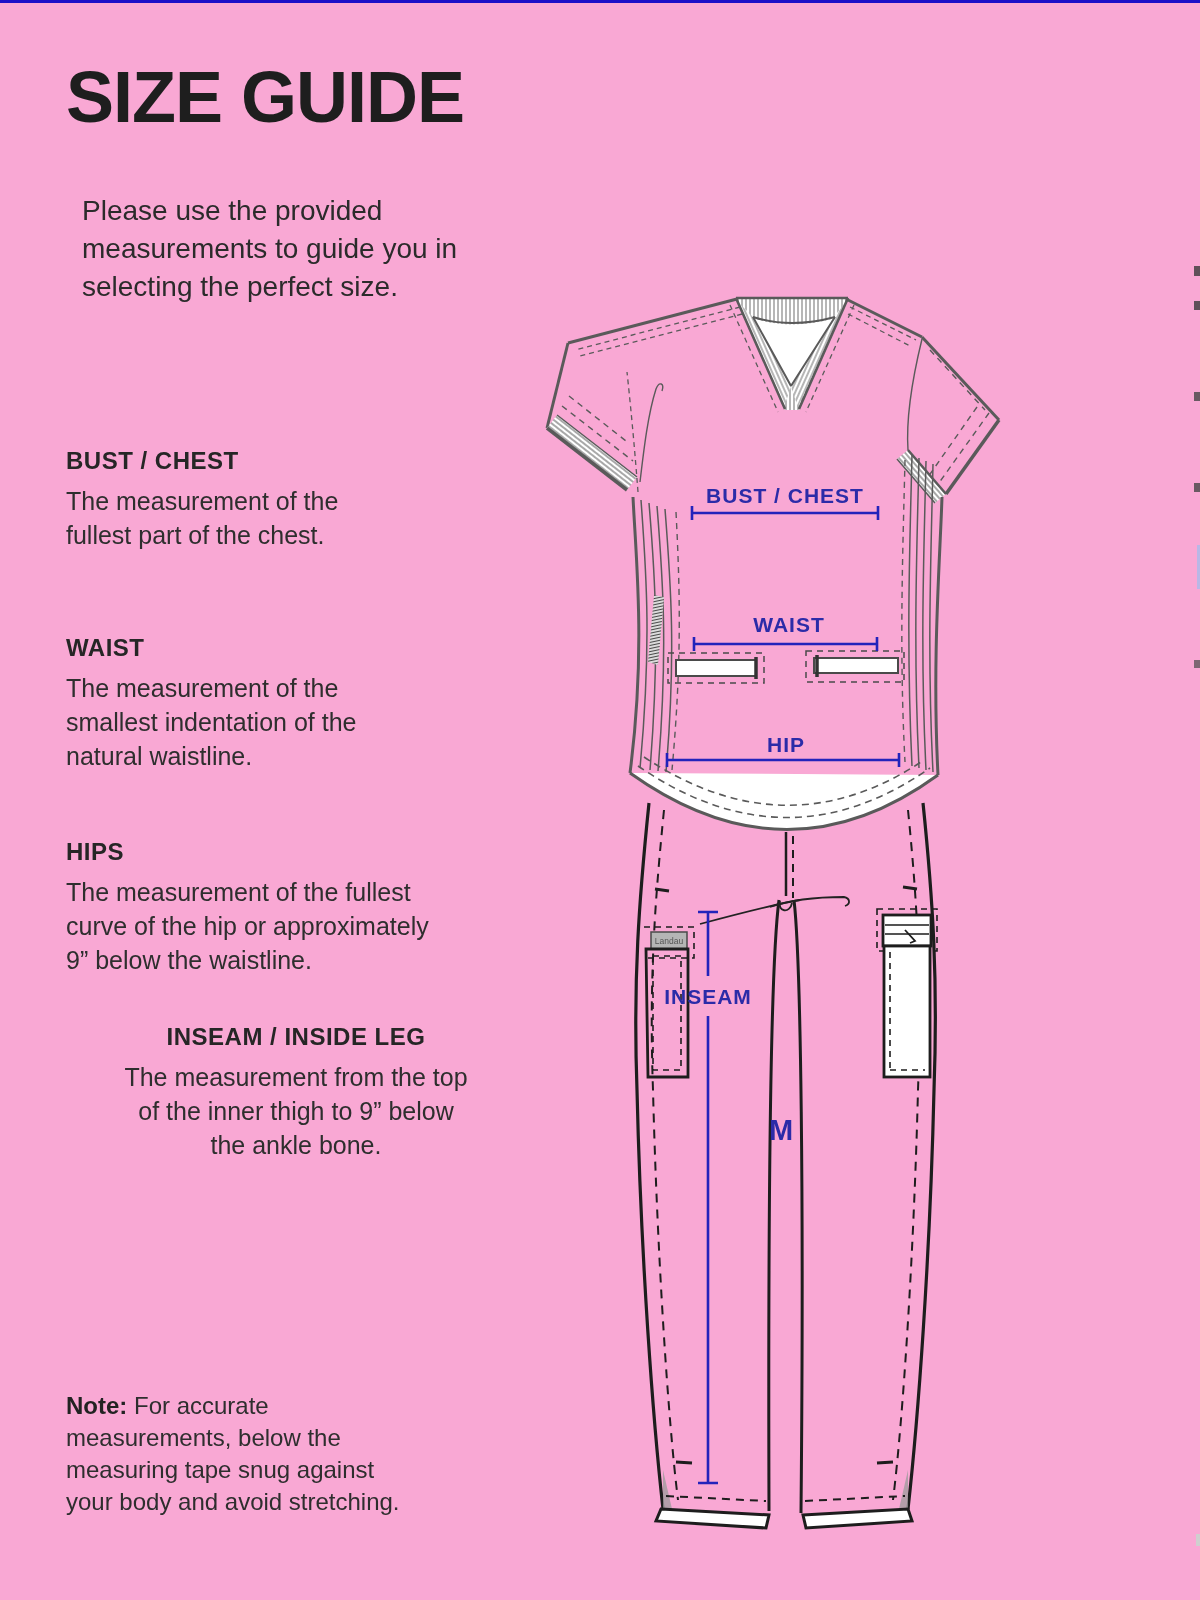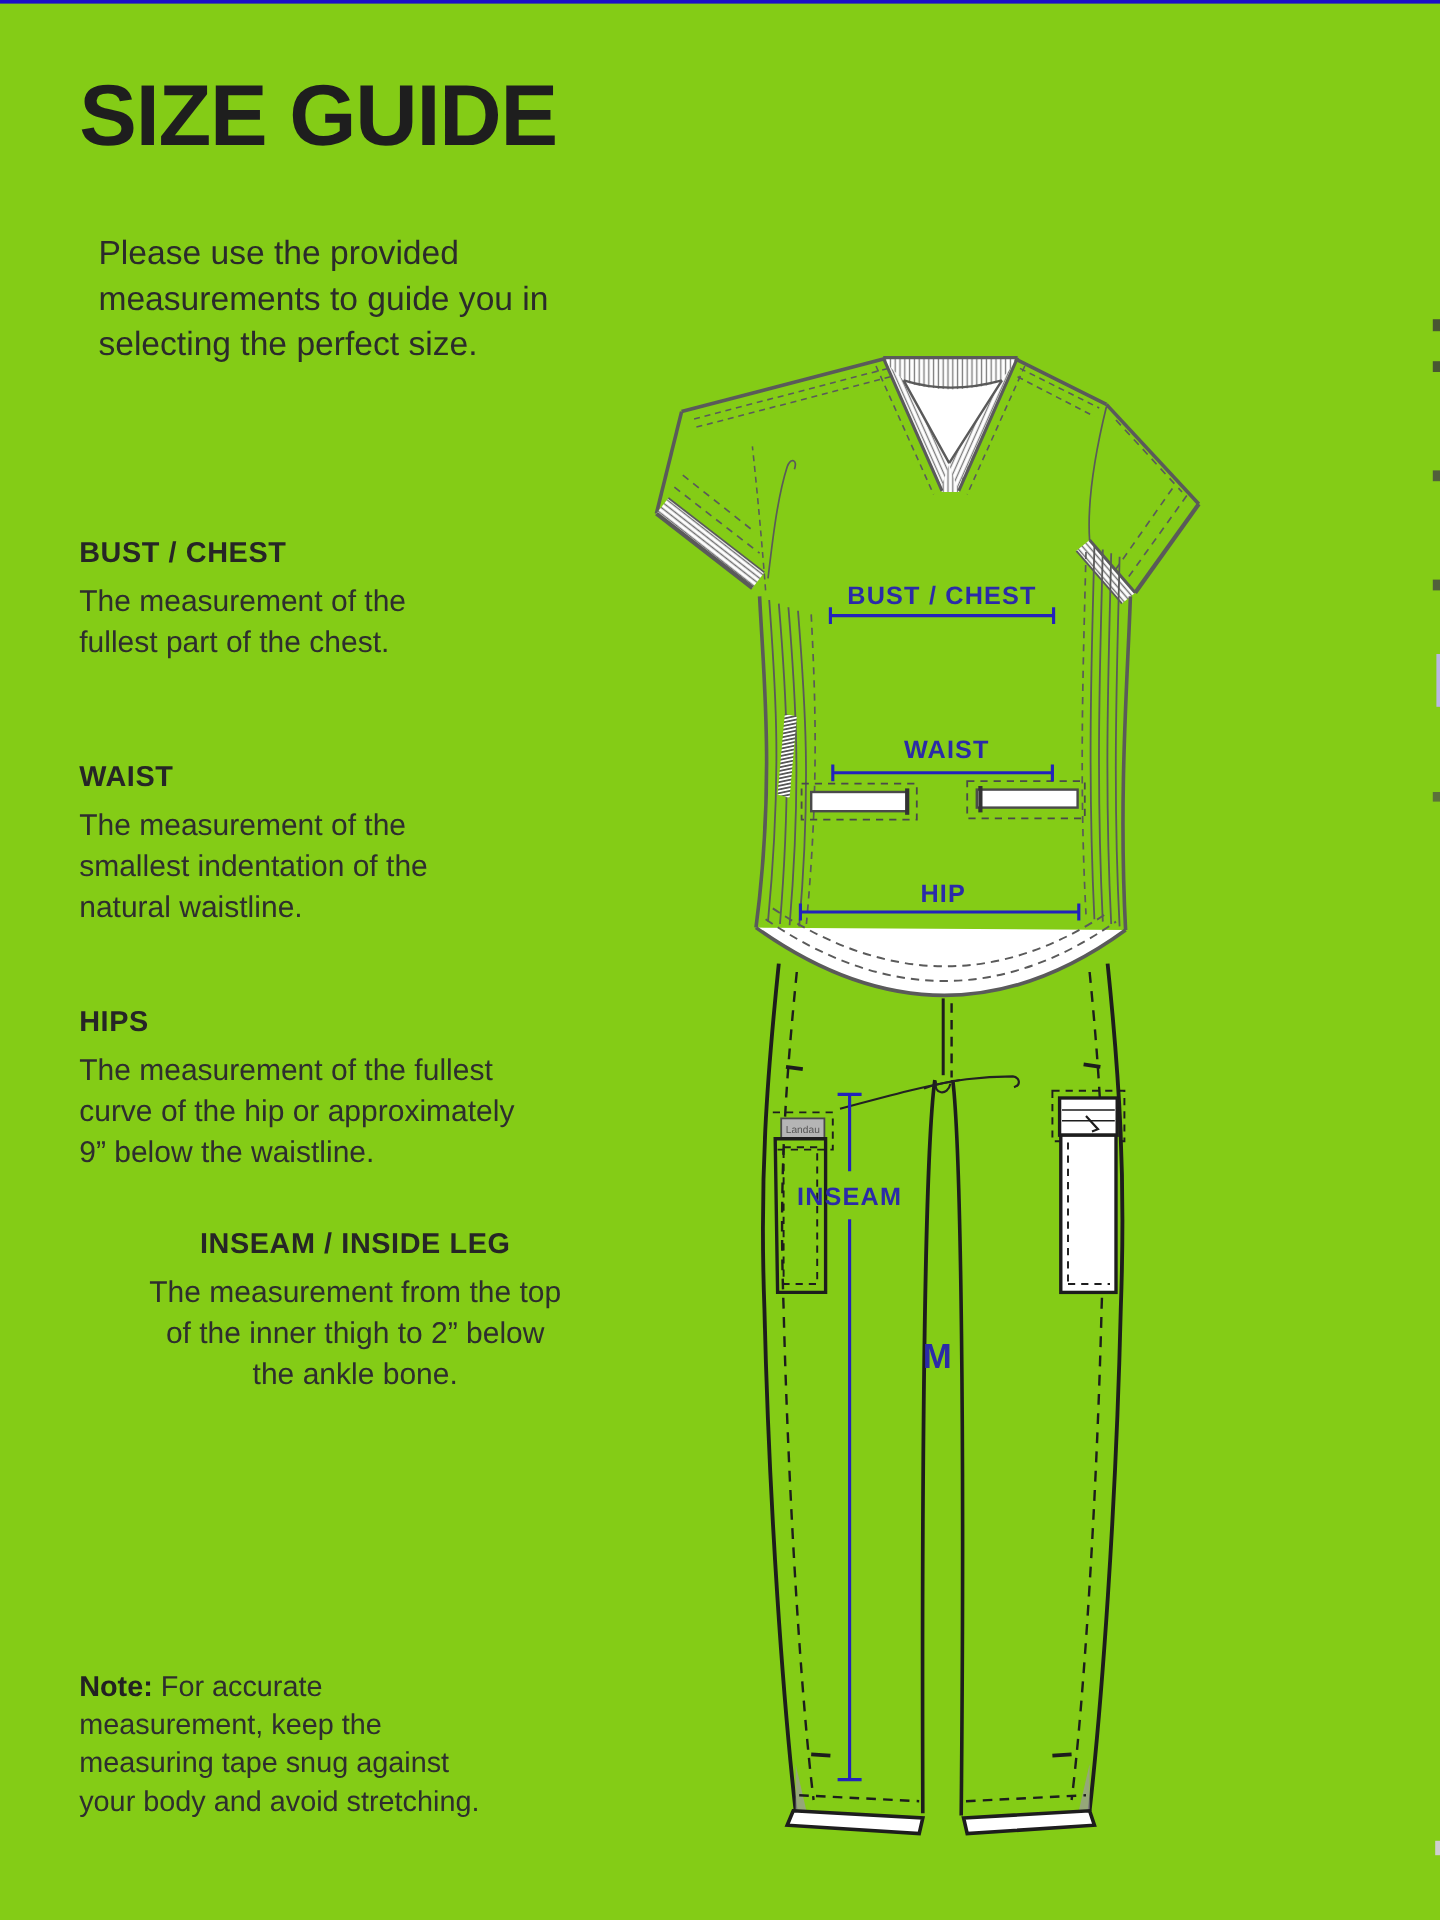--- a/index.html
+++ b/index.html
@@ -1,16 +1,16 @@
 <!DOCTYPE html>
 <html><head>
 <meta charset="utf-8">
 <style>
   html,body{margin:0;padding:0;background:#fff;}
-  .page{position:relative;width:1200px;height:1600px;background:#84cc16;overflow:hidden;
+  .page{position:relative;width:1200px;height:1600px;background:#f9a8d4;overflow:hidden;
         font-family:"Liberation Sans",sans-serif;color:#2e2e2e;}
   .top-bar{position:absolute;left:0;top:0;width:1200px;height:3px;background:#1c10c8;}
   .title{position:absolute;left:66px;top:58px;margin:0;font-size:72px;line-height:78px;
          font-weight:700;letter-spacing:-1px;color:#1e1e1e;}
   .intro{position:absolute;left:66px;top:176px;width:470px;margin:16px;font-size:28px;
          line-height:38px;white-space:pre-line;color:#2b2b2b;}
   .section{position:absolute;left:66px;width:460px;}
   .section h2{margin:0;font-size:24px;line-height:28px;font-weight:700;letter-spacing:.5px;color:#262626;}
   .section p{margin:9px 0 0 0;font-size:25px;line-height:34px;white-space:pre-line;color:#2e2e2e;}
   .sec-bust{top:447px;} .sec-waist{top:634px;} .sec-hips{top:838px;} .sec-inseam{top:1023px;text-align:center;}
@@ -51,26 +51,26 @@
   <div class="section sec-hips">
     <h2>HIPS</h2>
     <p>The measurement of the fullest
 curve of the hip or approximately
 9” below the waistline.</p>
   </div>
 
   <div class="section sec-inseam">
     <h2>INSEAM / INSIDE LEG</h2>
     <p>The measurement from the top
-of the inner thigh to 2” below
+of the inner thigh to 9” below
 the ankle bone.</p>
   </div>
 
   <div class="note"><b>Note:</b> <span>For accurate
-measurement, keep the
+measurements, below the
 measuring tape snug against
 your body and avoid stretching.</span></div>
 
   <svg class="diagram" width="1200" height="1600" viewBox="0 0 1200 1600">
     <defs>
       <pattern id="ribV" width="4" height="6" patternUnits="userSpaceOnUse">
         <rect width="4" height="6" fill="#ffffff"></rect>
           <path d="M2 0V6" stroke="#7a7a7a" stroke-width="1.1"></path>
       </pattern>
       <pattern id="ribLeftLeg" width="4" height="6" patternUnits="userSpaceOnUse" patternTransform="rotate(-24)">

